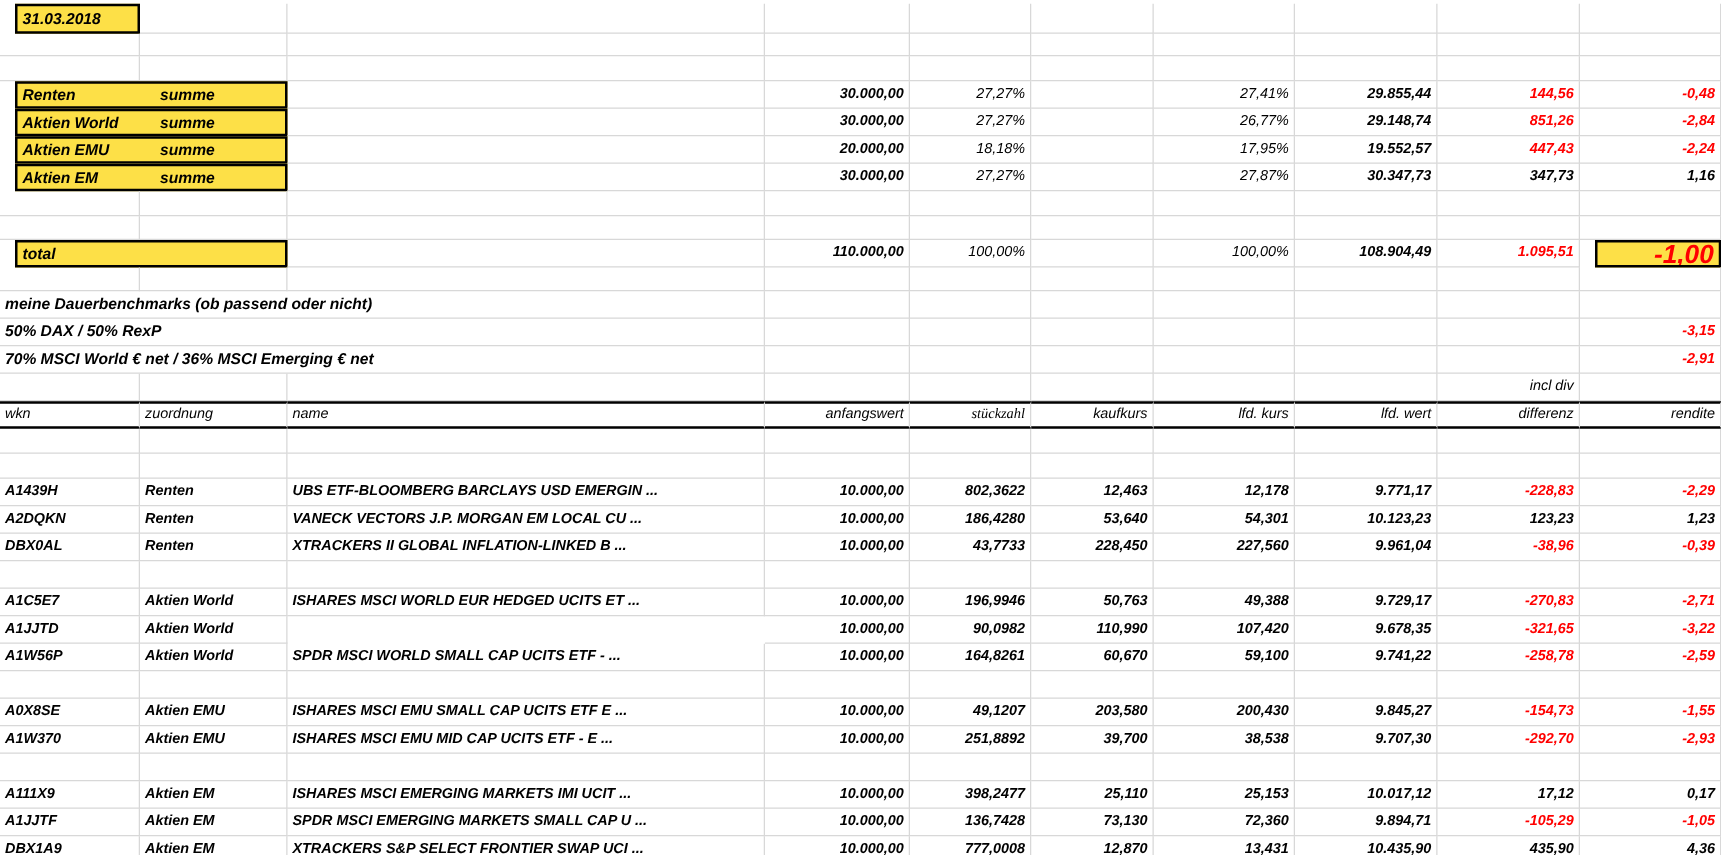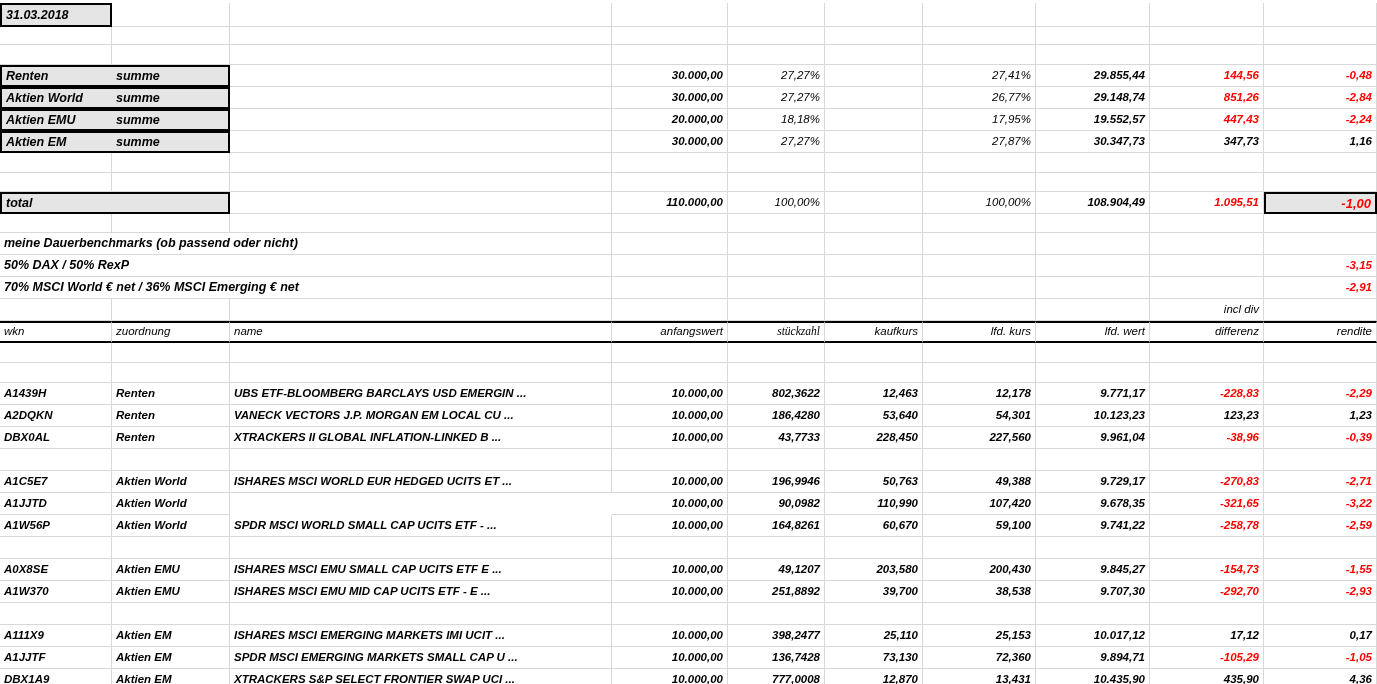--- a/index.html
+++ b/index.html
@@ -24,23 +24,23 @@
     display:flex;
     align-items:center;
     white-space:nowrap;
     overflow:hidden;
     line-height:1;
   }
   .ra{justify-content:flex-end;text-align:right;}
   .b{font-weight:700;}
   .red{color:#ff0000;}
   .lbl{font-size:12.5px;}
-  .ybox{background:#e5e5e5;border:2.5px solid #000;}
+  .ybox{background:#fde047;border:2.5px solid #000;margin-left:12px;}
   .hdr{border-top:2.5px solid #000;border-bottom:2.5px solid #000;}
-  .big{font-size:13px;}
+  .big{font-size:21px;}
   .part{display:inline-block;}
 </style>
 </head>
 <body>
 
 <div class="sheet" id="sheet" style="grid-template-columns: 112px 118px 382px 116px 97px 98px 113px 114px 114px 113px; grid-template-rows: 24px 18px 20px 22px 22px 22px 22px 20px 19px 22px 19px 22px 22px 22px 22px 22px 20px 20px 22px 22px 22px 22px 22px 22px 22px 22px 22px 22px 22px 22px 22px 22px;">
     <div class="cell b lbl ybox" style="grid-area: 1 / 1;">31.03.2018</div>
     <div class="cell" style="grid-area: 1 / 2;"></div>
     <div class="cell" style="grid-area: 1 / 3;"></div>
     <div class="cell ra" style="grid-area: 1 / 4;"></div>

